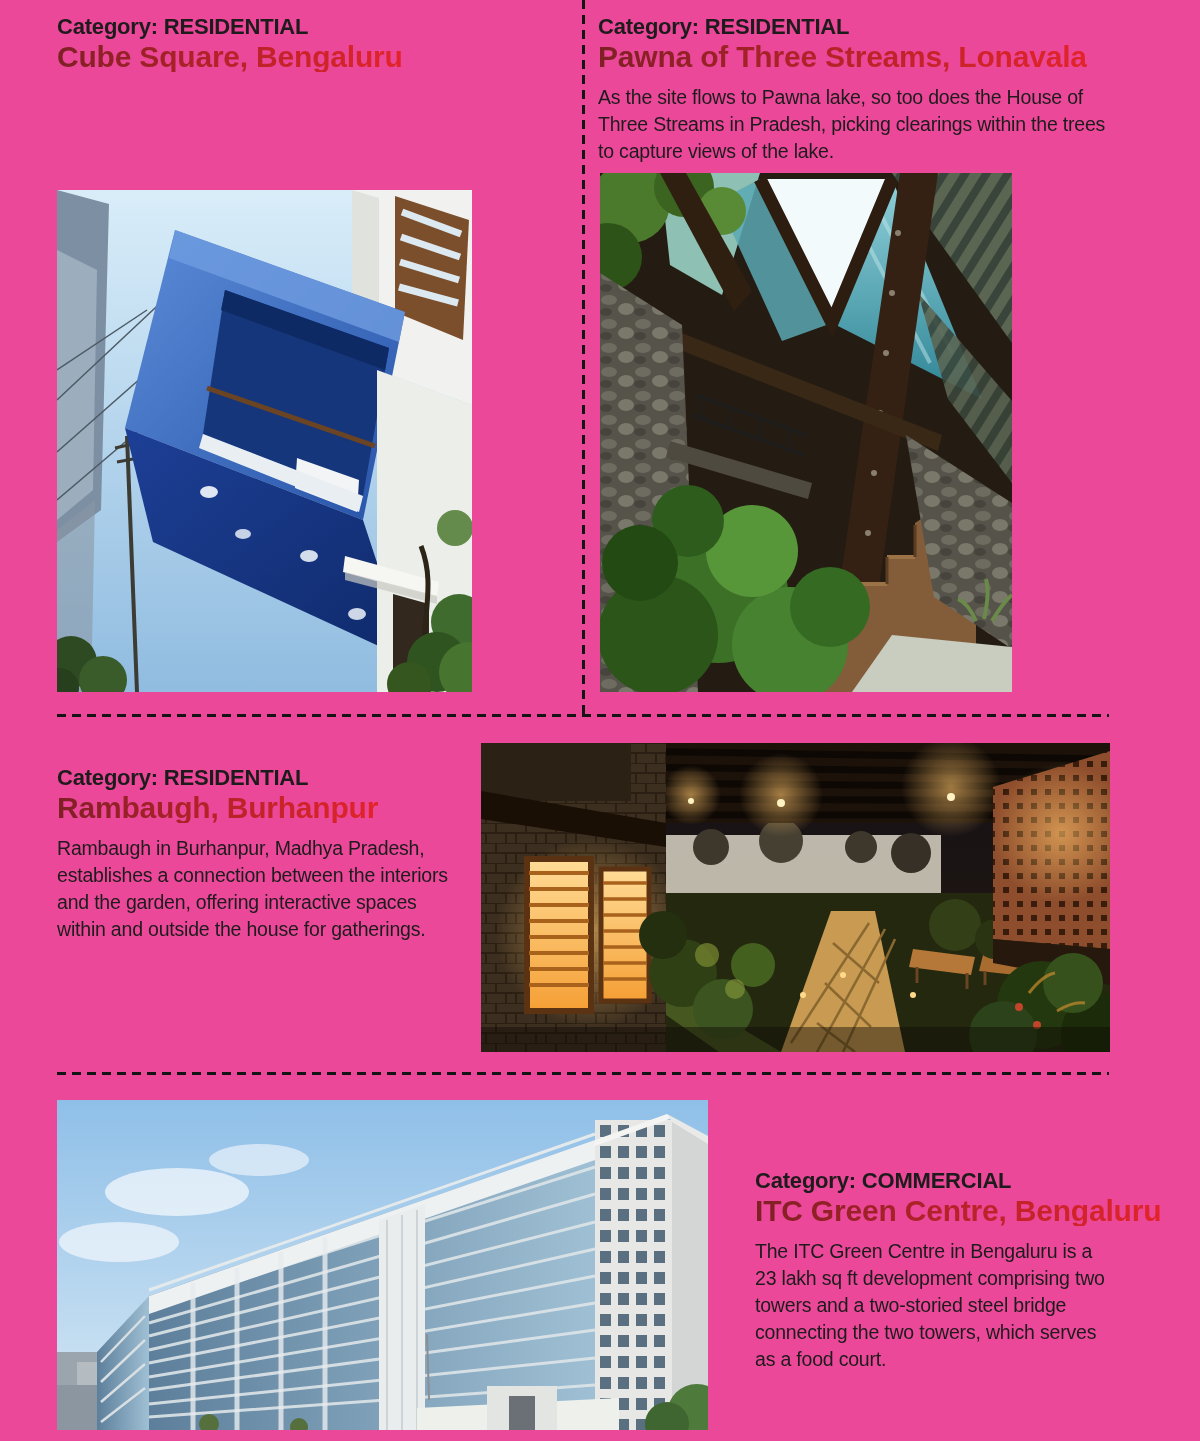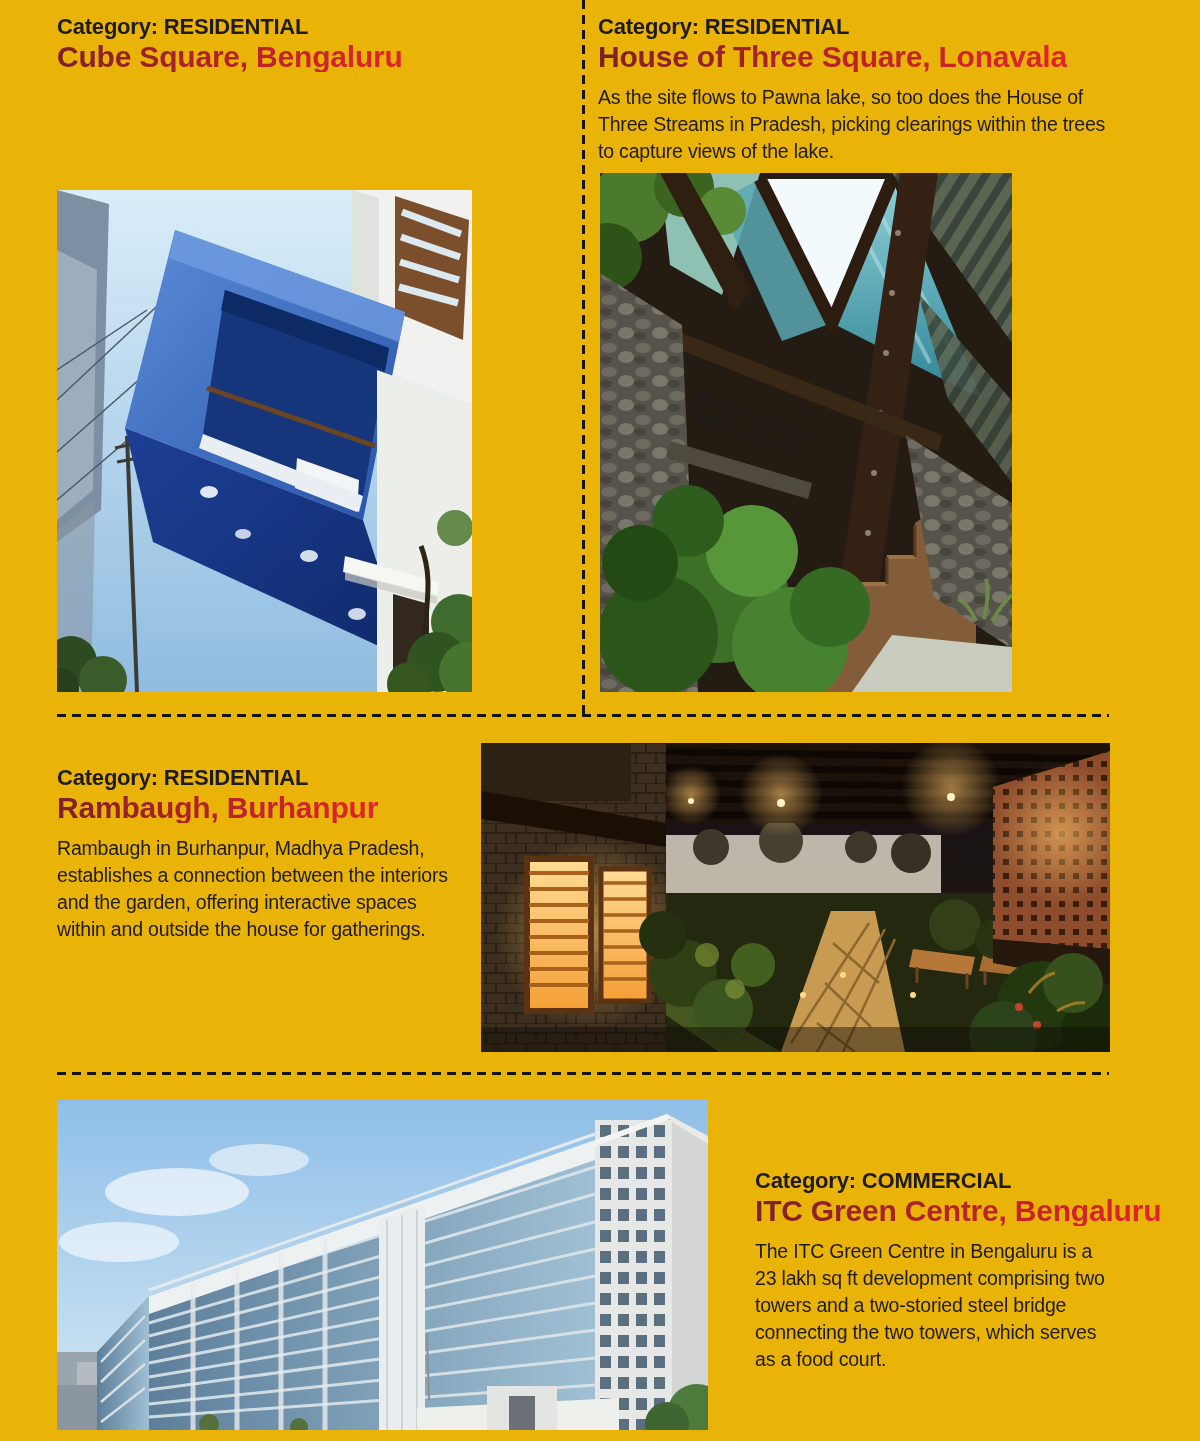--- a/index.html
+++ b/index.html
@@ -1,17 +1,17 @@
 <!DOCTYPE html>
 <html><head>
 <meta charset="utf-8">
 <style>
   html,body { margin:0; padding:0; background:#ffffff; }
   .page {
-    position:relative; width:1200px; height:1441px; background:#eab308;
+    position:relative; width:1200px; height:1441px; background:#ec4899;
     font-family:"Liberation Sans", sans-serif; overflow:hidden;
   }
   .text-block { position:absolute; }
   .category {
     font-size:22px; font-weight:700; color:#1d1b1c;
     margin:0; line-height:30px; letter-spacing:-0.2px;
   }
   .sec-title {
     font-size:30px; font-weight:700; margin:0; line-height:30px;
     letter-spacing:-0.2px; width:max-content; color:#c0272d;
@@ -103,21 +103,21 @@
       <circle cx="14" cy="472" r="26" fill="#2e4a22"></circle>
       <circle cx="46" cy="490" r="24" fill="#3a5c2a"></circle>
       <circle cx="2" cy="498" r="20" fill="#273f1c"></circle>
     </svg>
   </figure>
 
   <div class="divider-v" style="left:582px; top:0; height:714px;"></div>
 
   <section class="text-block" style="left:598px; top:12px; width:520px;">
     <h3 class="category">Category: RESIDENTIAL</h3>
-    <h2 class="sec-title">House of Three Square, Lonavala</h2>
+    <h2 class="sec-title">Pawna of Three Streams, Lonavala</h2>
     <p class="desc">As the site flows to Pawna lake, so too does the House of Three Streams in Pradesh, picking clearings within the trees to capture views of the lake.</p>
   </section>
 
   <figure class="photo" style="left:600px; top:173px;" role="img" aria-label="Dark timber roof structure with triangular glass skylights above a stone wall, steps and dense greenery">
     <svg width="412" height="519" viewBox="0 0 412 519">
       <defs>
         <linearGradient id="teal2" x1="0" y1="0" x2="0" y2="1">
           <stop offset="0" stop-color="#8fd0d8"></stop>
             <stop offset="1" stop-color="#2e8496"></stop>
         </linearGradient>

